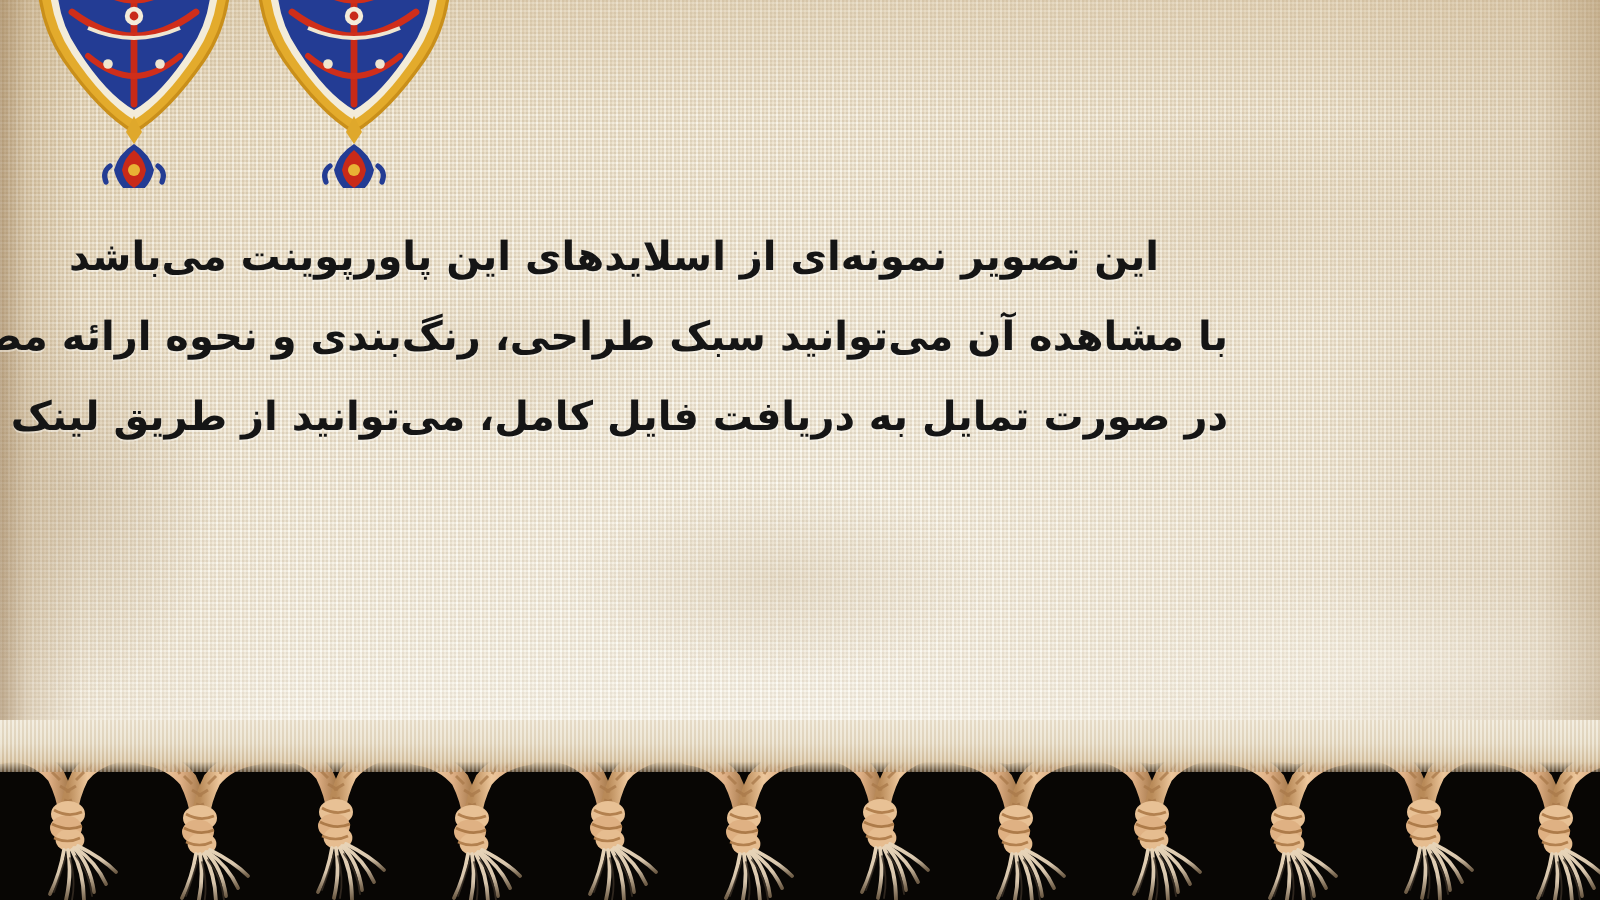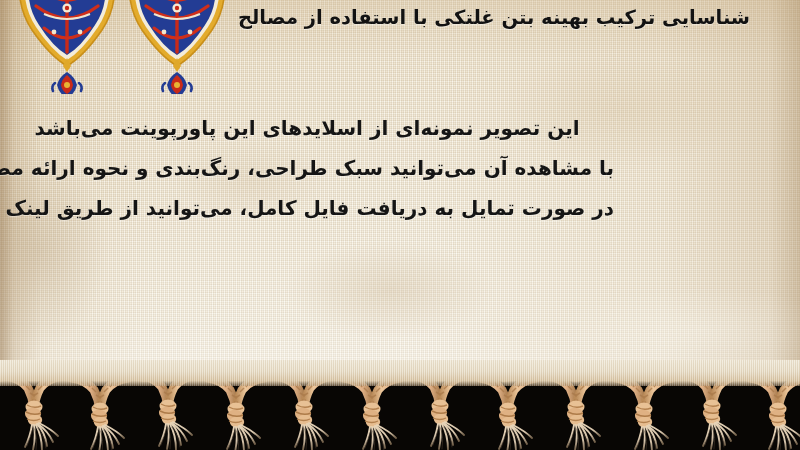--- a/index.html
+++ b/index.html
@@ -191,21 +191,20 @@
   </div>
 
   <div class="motif right">
     <svg width="106" height="128" viewBox="0 0 106 128" aria-hidden="true">
       <use href="#medallion" x="0" y="0"></use>
       <use href="#pendant" x="35" y="106"></use>
     </svg>
   </div>
 
   <div class="title">
-    <div>شناسایی ترکیب بهینه بتن غلتکی با استفاده از مصالح</div>
   </div>
 
   <div class="body-text">
     <span class="ln">این تصویر نمونه‌ای از اسلایدهای این پاورپوینت می‌باشد</span>
     <span class="ln">با مشاهده آن می‌توانید سبک طراحی، رنگ‌بندی و نحوه ارائه مطالب را بررسی نمایید</span>
     <span class="ln">در صورت تمایل به دریافت فایل کامل، می‌توانید از طریق لینک خرید اقدام فرمایید</span>
   </div>
 
   <div class="fringe-band">
     <div class="selvedge"></div>

